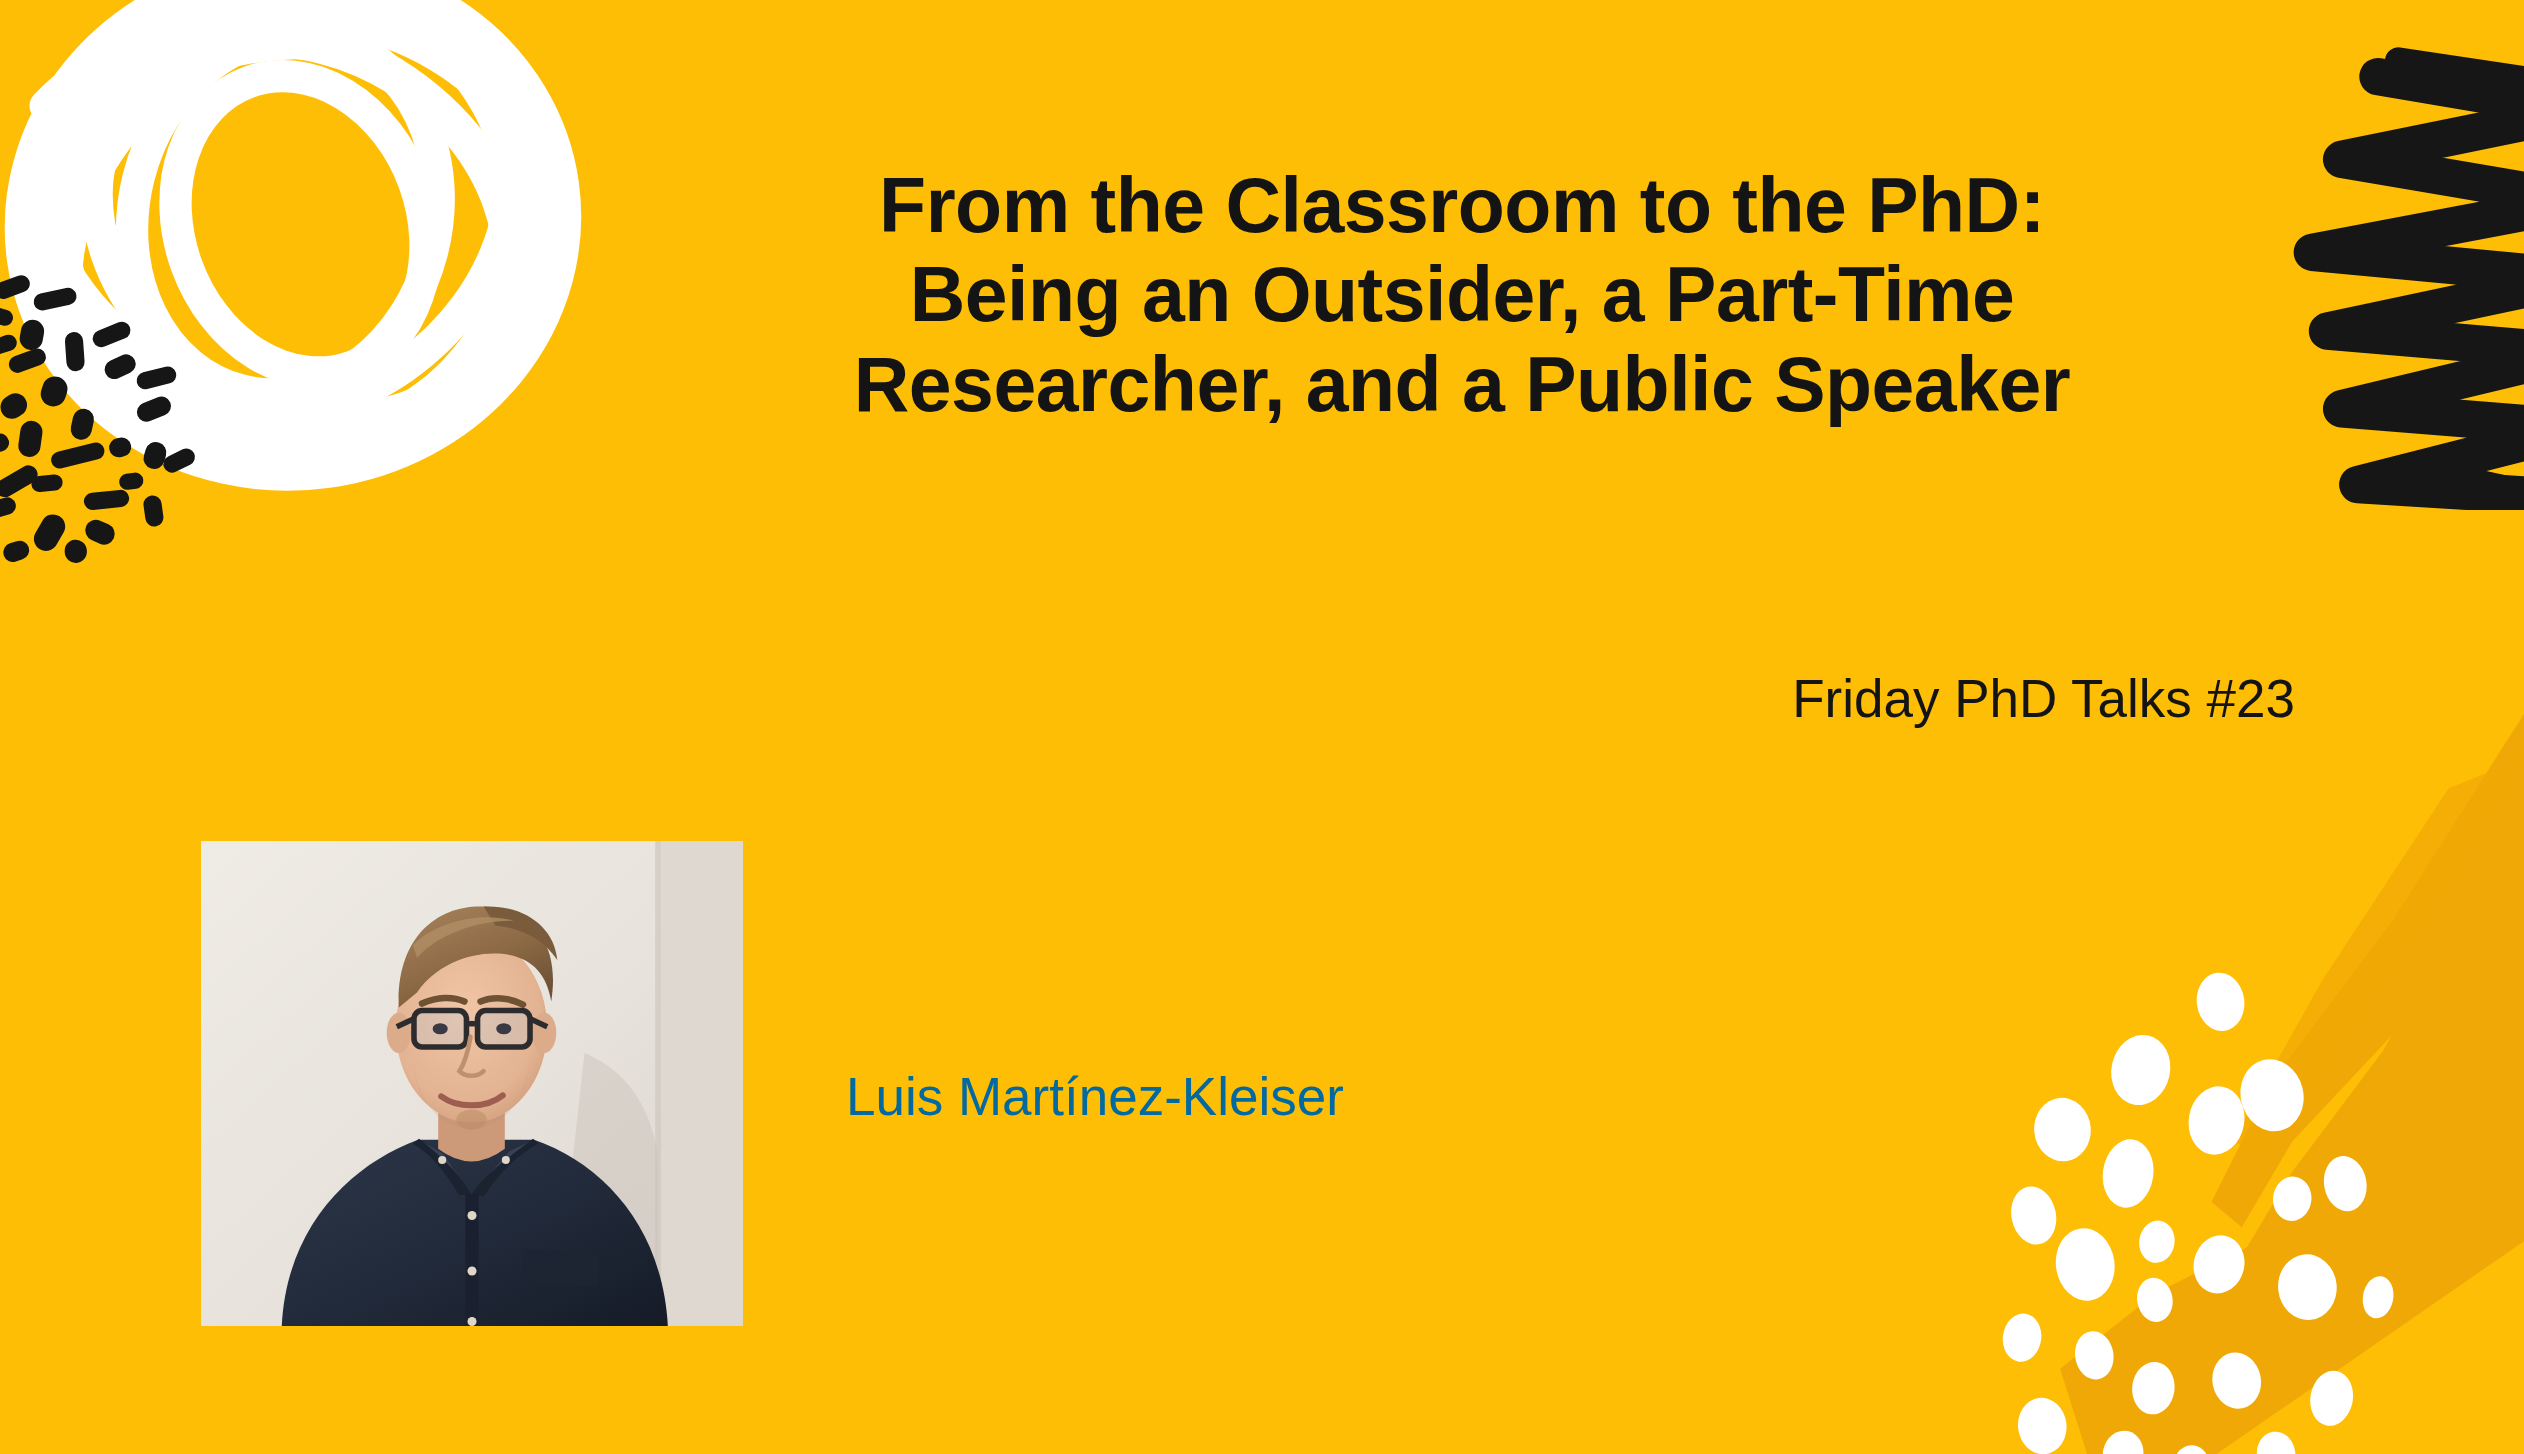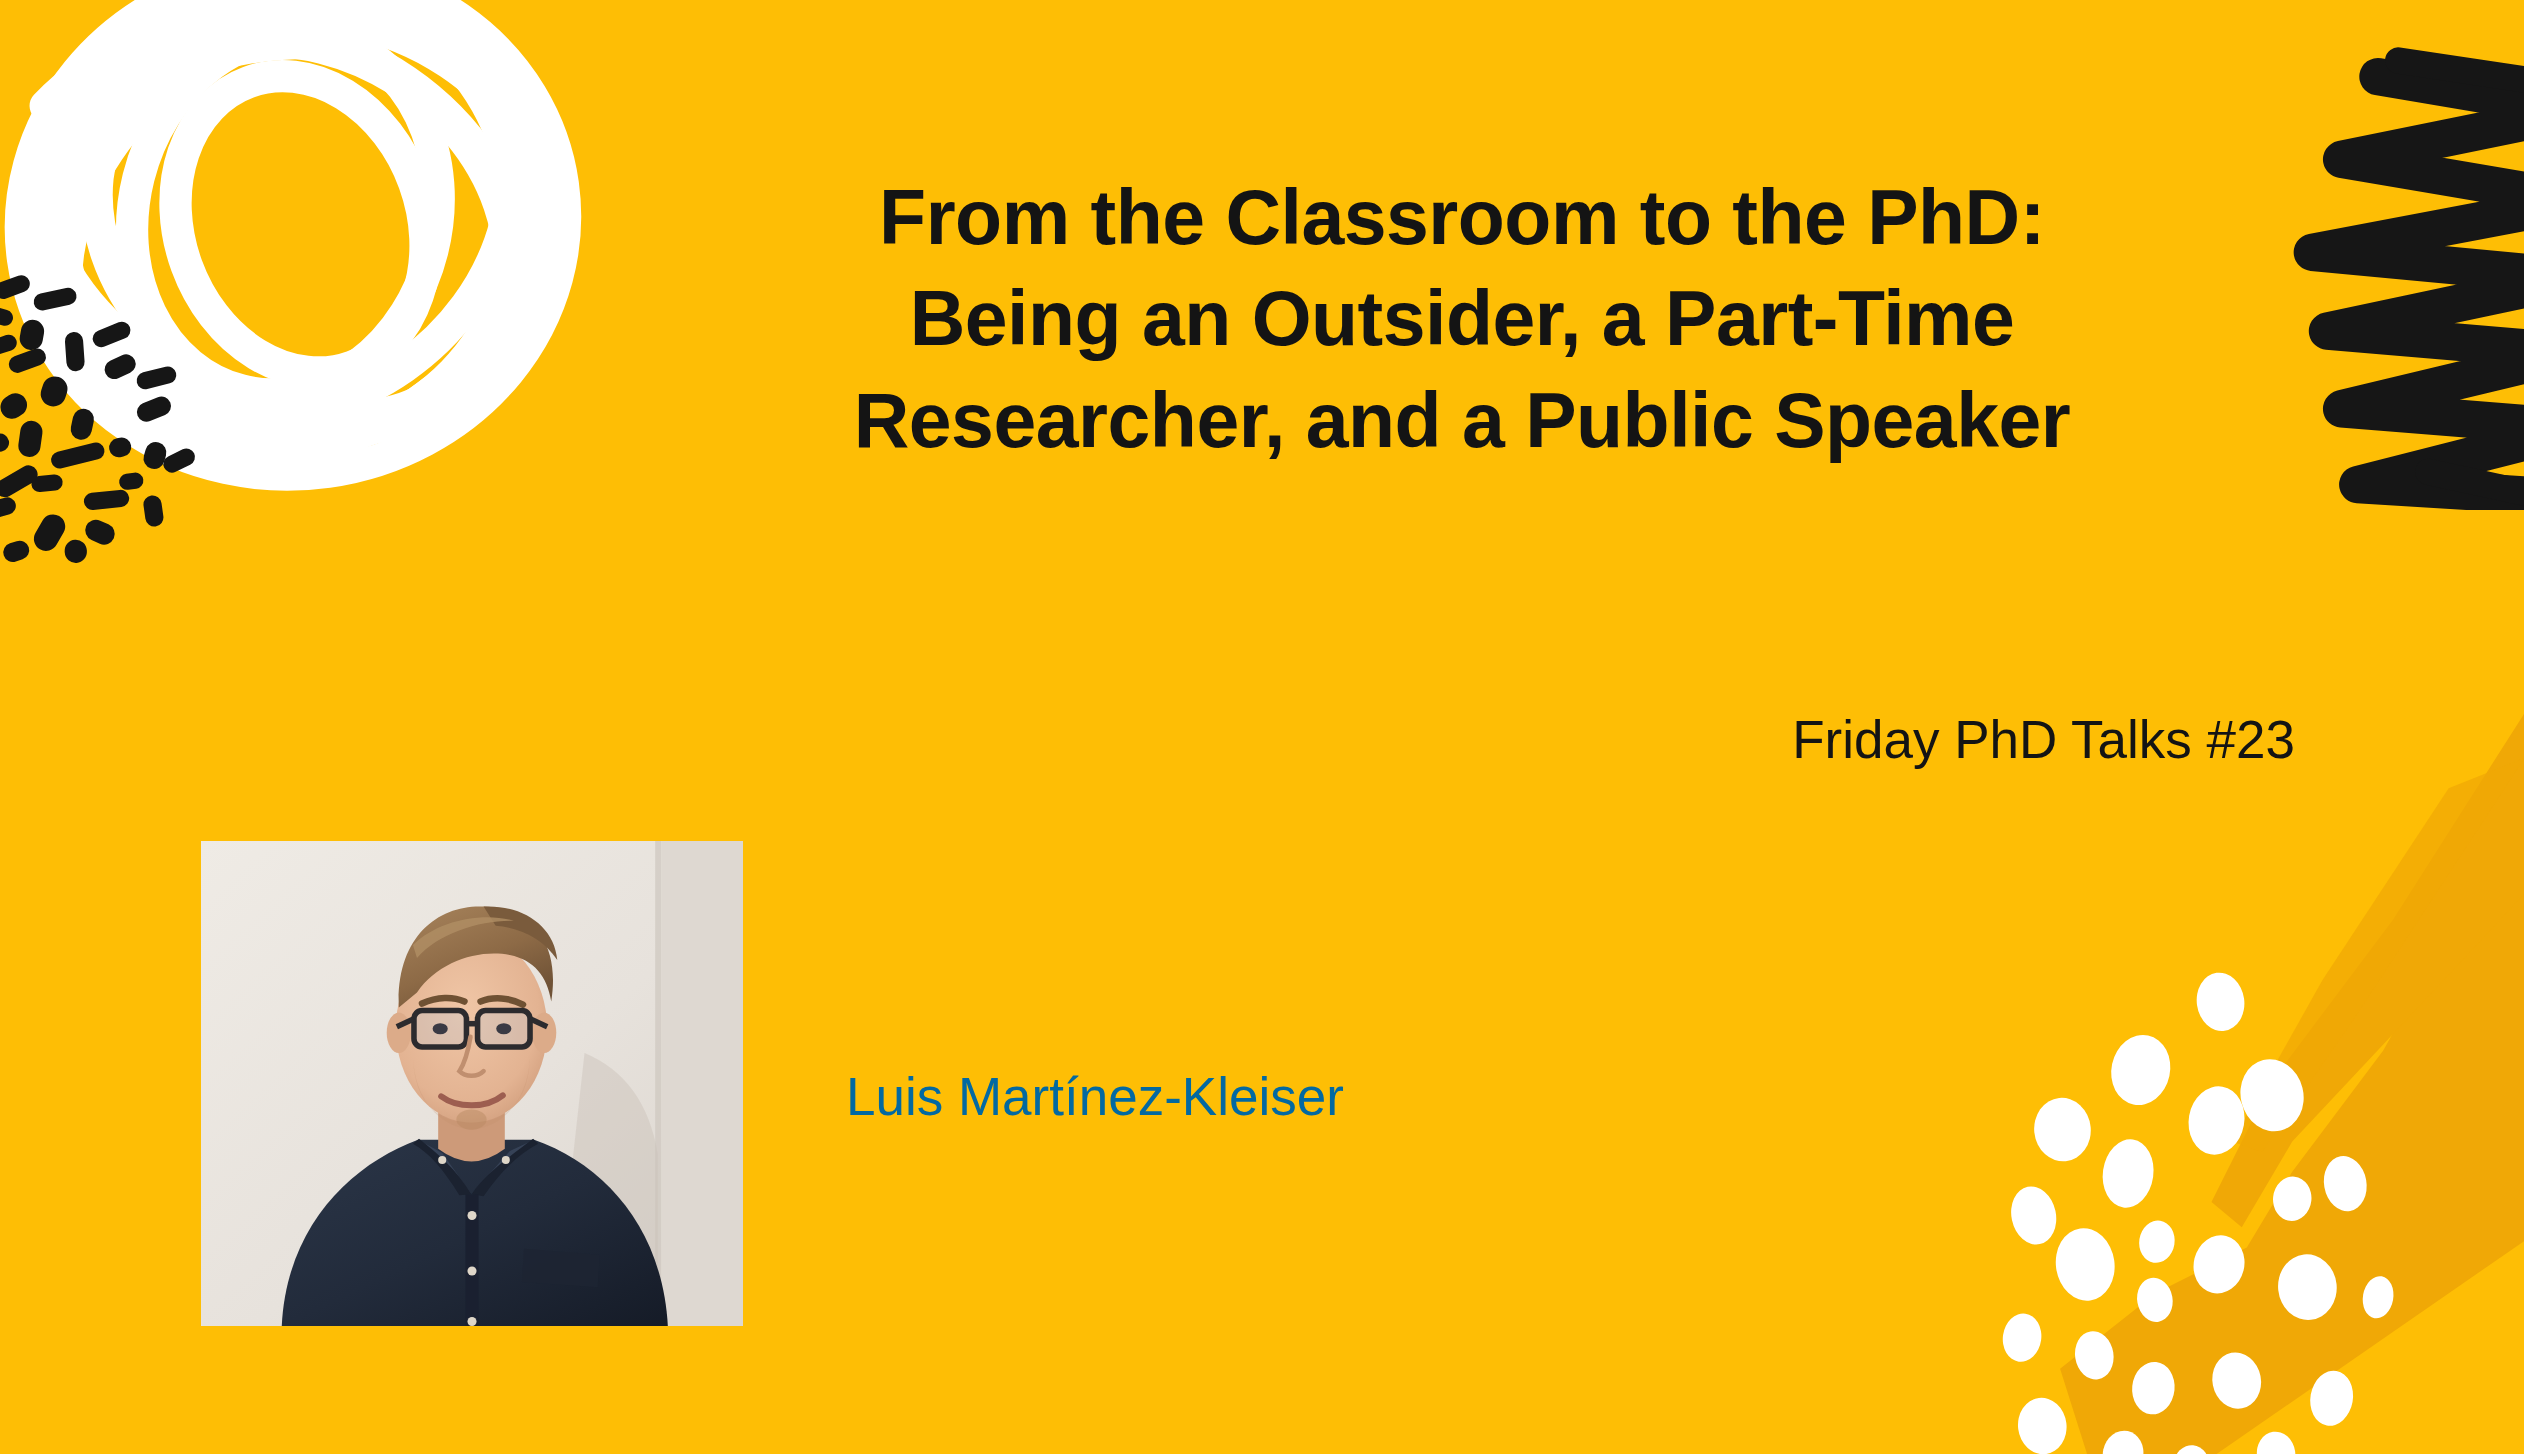--- a/index.html
+++ b/index.html
@@ -70,33 +70,33 @@
     left: 717px;
     top: 161px;
     width: 1490px;
     text-align: center;
     color: #141414;
     font-weight: bold;
     font-size: 77px;
     line-height: 1.16;
     letter-spacing: -0.5px;
   }
-  #title-block .tline { display: block; white-space: nowrap; margin-top: 12px; }
+  #title-block .tline { display: block; white-space: nowrap; }
 
   #event-block {
     position: absolute;
     right: 290px;
     top: 668px;
     text-align: right;
     color: #141414;
     font-size: 53px;
     line-height: 1.17;
     font-weight: 400;
   }
-  #event-block .eline { display: block; white-space: nowrap; margin-top: 41px; }
+  #event-block .eline { display: block; white-space: nowrap; }
   #event-block .spaced { margin-top: 20px; }
 
   #details-block {
     position: absolute;
     left: 846px;
     top: 1060px;
     text-align: left;
     color: #0369a1;
     font-size: 53px;
     line-height: 1.40;

